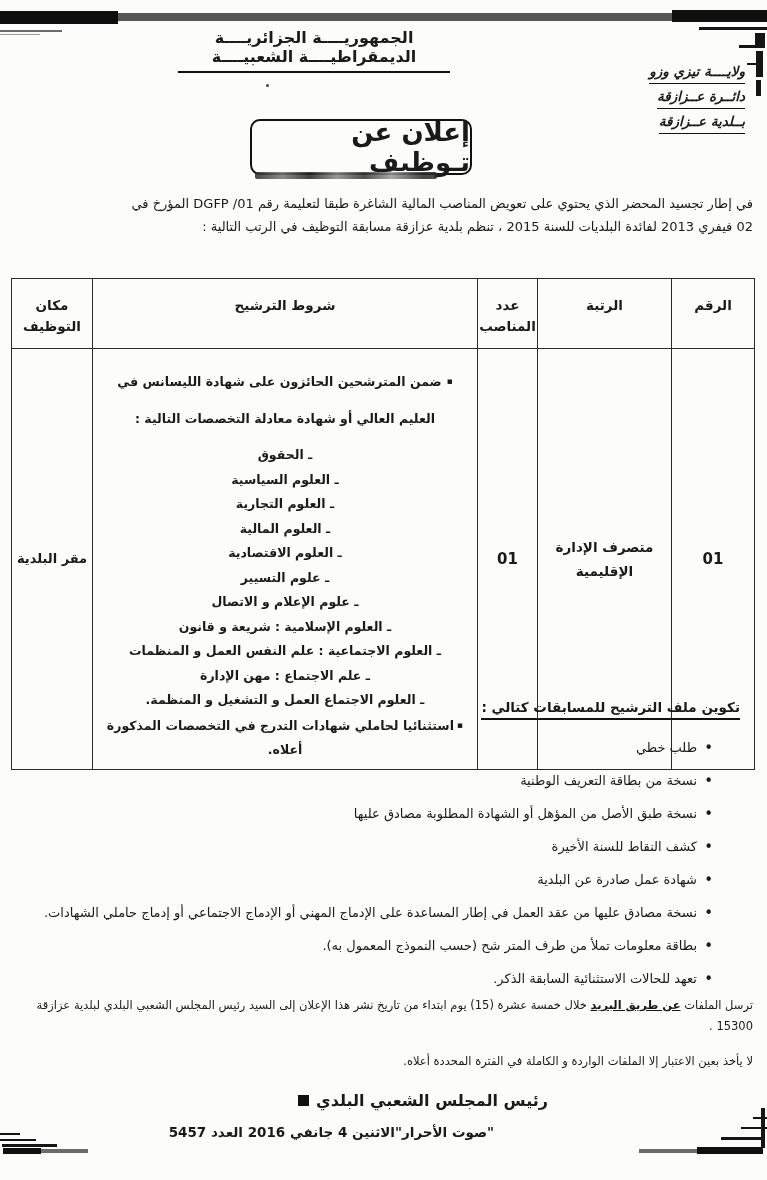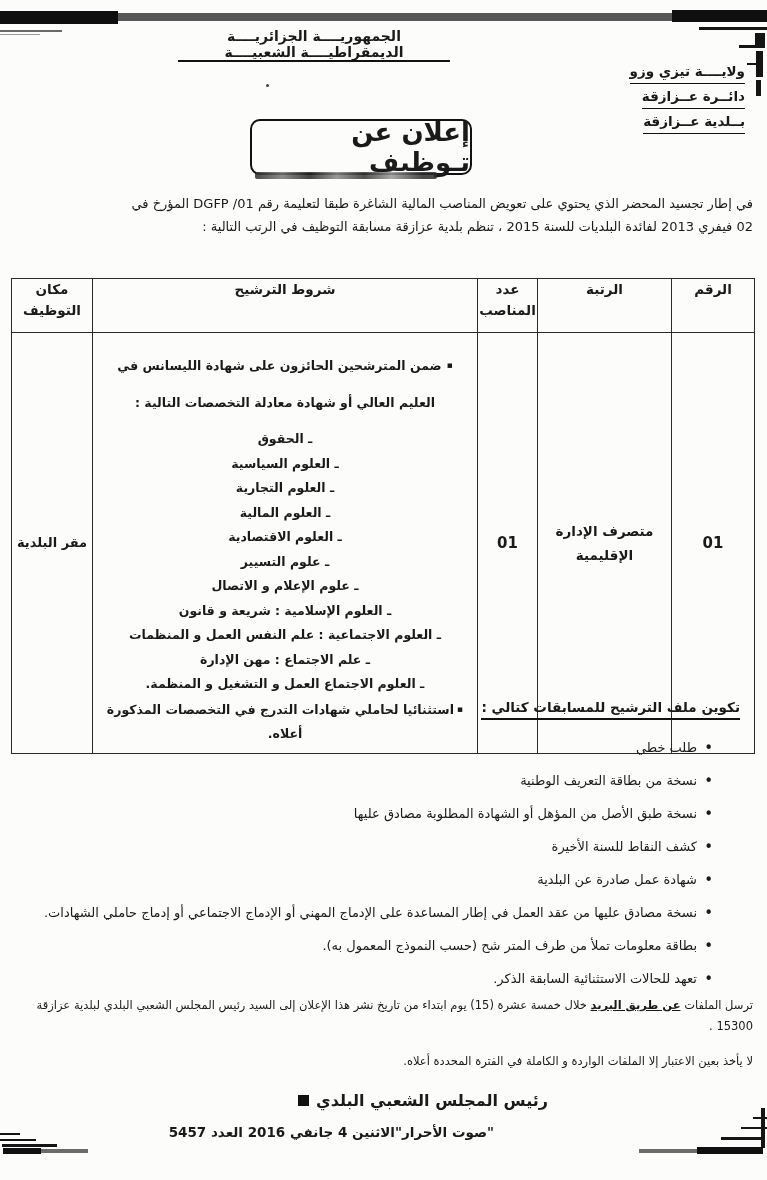--- a/index.html
+++ b/index.html
@@ -20,24 +20,24 @@
   .tr-step1{right:2px;top:33px;width:10px;height:13px;background:#151515;}
   .tr-line2{right:2px;top:45px;width:26px;height:3px;background:#151515;}
   .tr-step2{right:4px;top:51px;width:7px;height:26px;background:#151515;}
   .tr-line3{right:4px;top:63px;width:16px;height:2px;background:#151515;}
   .tr-step3{right:6px;top:80px;width:5px;height:16px;background:#151515;}
   .noise-dot{left:266px;top:84px;width:3px;height:3px;border-radius:50%;background:#444;}
 
   
   .republic{
     left:178px;top:28px;width:272px;text-align:center;
-    font-size:14px;font-weight:bold;letter-spacing:0;
-    border-bottom:2.5px solid #111;
-  }
-  .region{right:22px;top:60px;text-align:right;font-size:13.5px;font-weight:bold;line-height:22px;}
+    font-size:16px;font-weight:bold;letter-spacing:0;
+    border-bottom:2.5px solid #111;padding-bottom:5px;
+  }
+  .region{right:22px;top:60px;text-align:right;font-size:13.5px;font-weight:bold;line-height:22px;font-style:italic;}
   .region .rline{display:block;margin-bottom:1px;}
   .region .rline span{display:inline-block;border-bottom:1.5px solid #111;padding-bottom:1px;}
 
   .announce-box{
     left:250px;top:119px;width:218px;height:52px;
     border:2.5px solid #111;border-radius:10px;
     display:flex;align-items:center;justify-content:center;
     font-size:26px;font-weight:bold;background:#fcfcfa;
   }
   .box-smudge{
@@ -49,21 +49,21 @@
   .intro{right:14px;left:12px;top:192px;font-size:13px;line-height:23px;text-align:right;}
 
   
   table.jobs{
     position:absolute;right:12px;top:278px;width:743px;
     border-collapse:collapse;table-layout:fixed;background:transparent;
   }
   table.jobs th,table.jobs td{border:1.8px solid #2a2a2a;}
   table.jobs th{
     height:52px;font-size:13.5px;font-weight:bold;
-    vertical-align:top;padding-top:0;line-height:21px;font-family:inherit;
+    vertical-align:top;padding-top:16px;line-height:21px;font-family:inherit;
   }
   td.c-num,td.c-pos{font-size:15px;font-weight:bold;text-align:center;vertical-align:middle;}
   td.c-rank{font-size:13.5px;font-weight:bold;text-align:center;vertical-align:middle;line-height:24px;padding:0 12px;}
   td.c-loc{font-size:13px;font-weight:bold;text-align:center;vertical-align:middle;}
   td.c-cond{vertical-align:top;padding:8px 10px 6px;font-size:12.5px;font-weight:bold;line-height:24.5px;text-align:center;}
   td.c-cond .cond-intro{margin:12px;}
   td.c-cond .sq{font-size:9px;vertical-align:2px;margin-left:5px;}
   .spec-item::before{content:"ـ ";}
   .cond-exc::before{content:"▪ ";font-size:9px;vertical-align:2px;}
 

